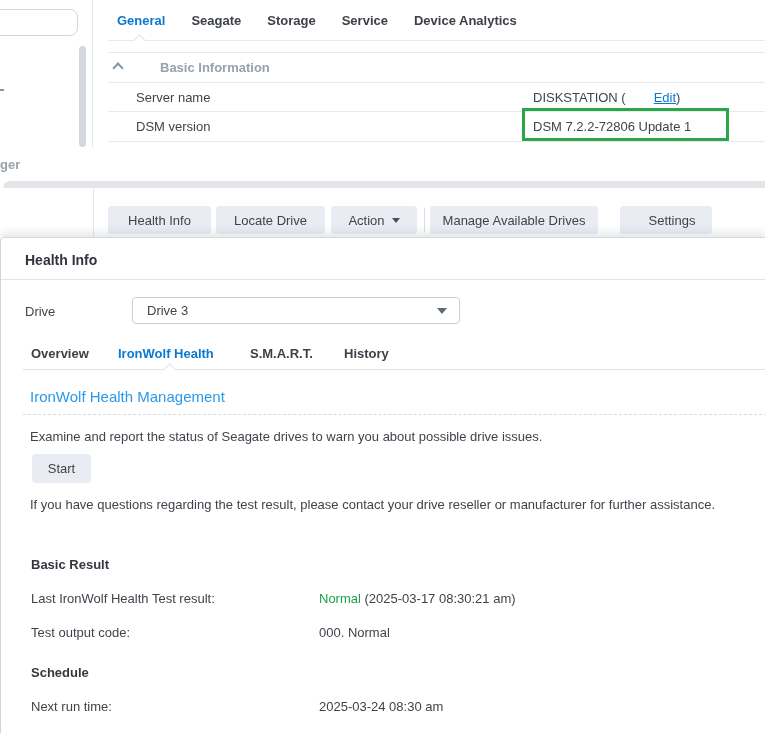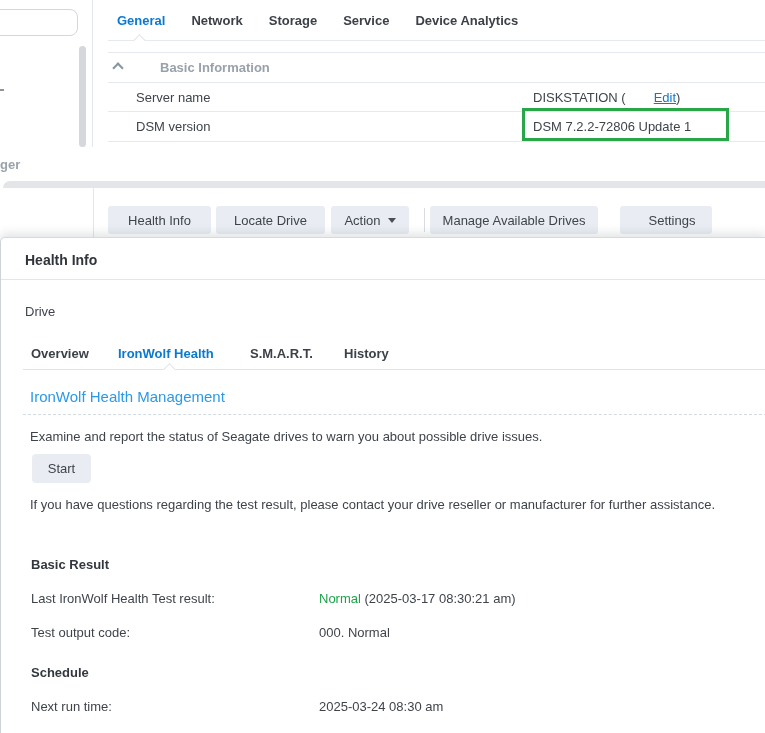--- a/index.html
+++ b/index.html
@@ -71,21 +71,21 @@
 </head>
 <body>
 
 <div class="abs search-box"></div>
 <div class="abs cp-scrollbar"></div>
 <div class="abs vline" style="left:92px; top:0; height:147px;"></div>
 <div class="abs left-dash"></div>
 
 <div class="abs cp-tabs">
   <span class="cp-tab active">General</span>
-  <span class="cp-tab">Network</span>
+  <span class="cp-tab">Seagate</span>
   <span class="cp-tab">Storage</span>
   <span class="cp-tab">Service</span>
   <span class="cp-tab">Device Analytics</span>
 </div>
 <div class="abs hline" style="left:108px; top:40px; width:657px;"></div>
 <div class="abs notch" style="left:135px; top:36px;"></div>
 
 <div class="abs hline" style="left:108px; top:52px; width:657px;"></div>
 <div class="abs chevron-up" style="left:114px; top:64px;"></div>
 <div class="abs sec-header" style="left:136px; top:60px;">Basic Information</div>
@@ -105,37 +105,41 @@
 <div class="abs sm-title">ger</div>
 <div class="abs sm-band"></div>
 <div class="abs vline" style="left:93px; top:188px; height:49px;"></div>
 
 <div class="abs tb-btn" style="left:108px; width:103px;">
   <span>Health Info</span>
 </div>
 <div class="abs tb-btn" style="left:216px; width:109px;">
   <span>Locate Drive</span>
 </div>
-<div class="abs tb-btn" style="left:331px; width:78px;">
+<div class="abs tb-btn" style="left:331px; width:86px;">
   <span>Action</span>
   <span class="caret-down"></span>
 </div>
 <div class="abs tb-sep"></div>
 <div class="abs tb-btn" style="left:430px; width:168px;">
   <span>Manage Available Drives</span>
 </div>
 <div class="abs tb-btn" style="left:620px; width:92px;padding-left:12px;">
   <span>Settings</span>
 </div>
 
 <div class="abs dialog">
   <div class="abs dlg-title">Health Info</div>
   <div class="abs dlg-div1"></div>
 
   <div class="abs drive-label">Drive</div>
+  <div class="abs dropdown">
+    <span>Drive 3</span>
+    <span class="dd-caret"></span>
+  </div>
 
   <span class="abs dlg-tab" style="left:30px;">Overview</span>
   <span class="abs dlg-tab active" style="left:117px;">IronWolf Health</span>
   <span class="abs dlg-tab" style="left:249px;">S.M.A.R.T.</span>
   <span class="abs dlg-tab" style="left:343px;">History</span>
   <div class="abs dlg-tabline"></div>
   <div class="abs notch" style="left:164px; top:127px;"></div>
 
   <div class="abs dlg-heading">IronWolf Health Management</div>
   <div class="abs dashed"></div>

